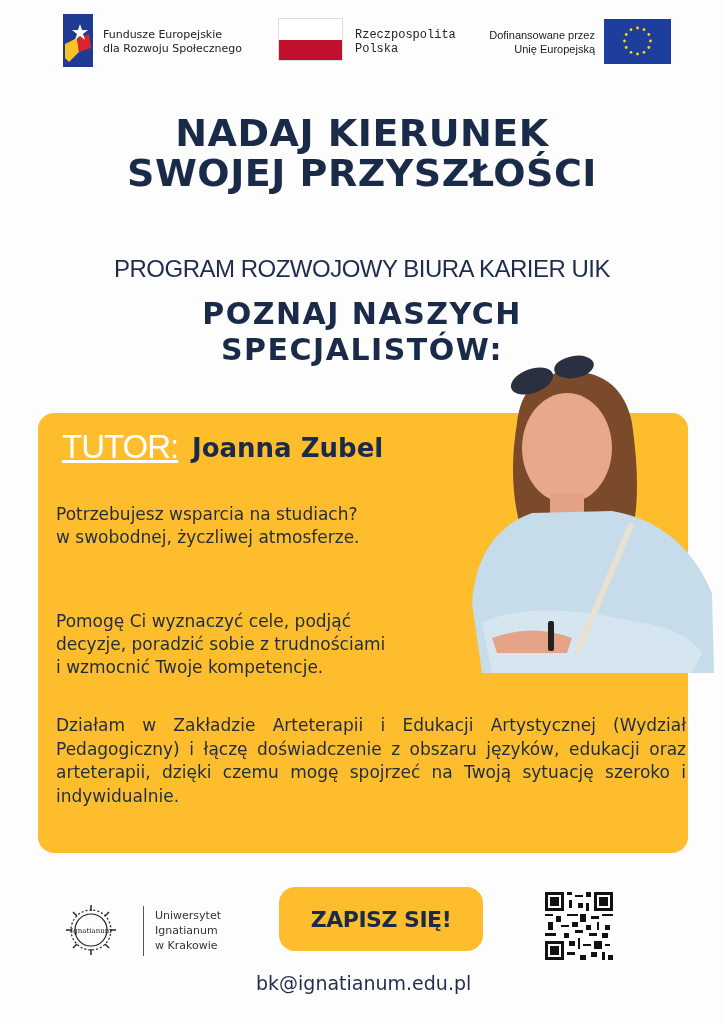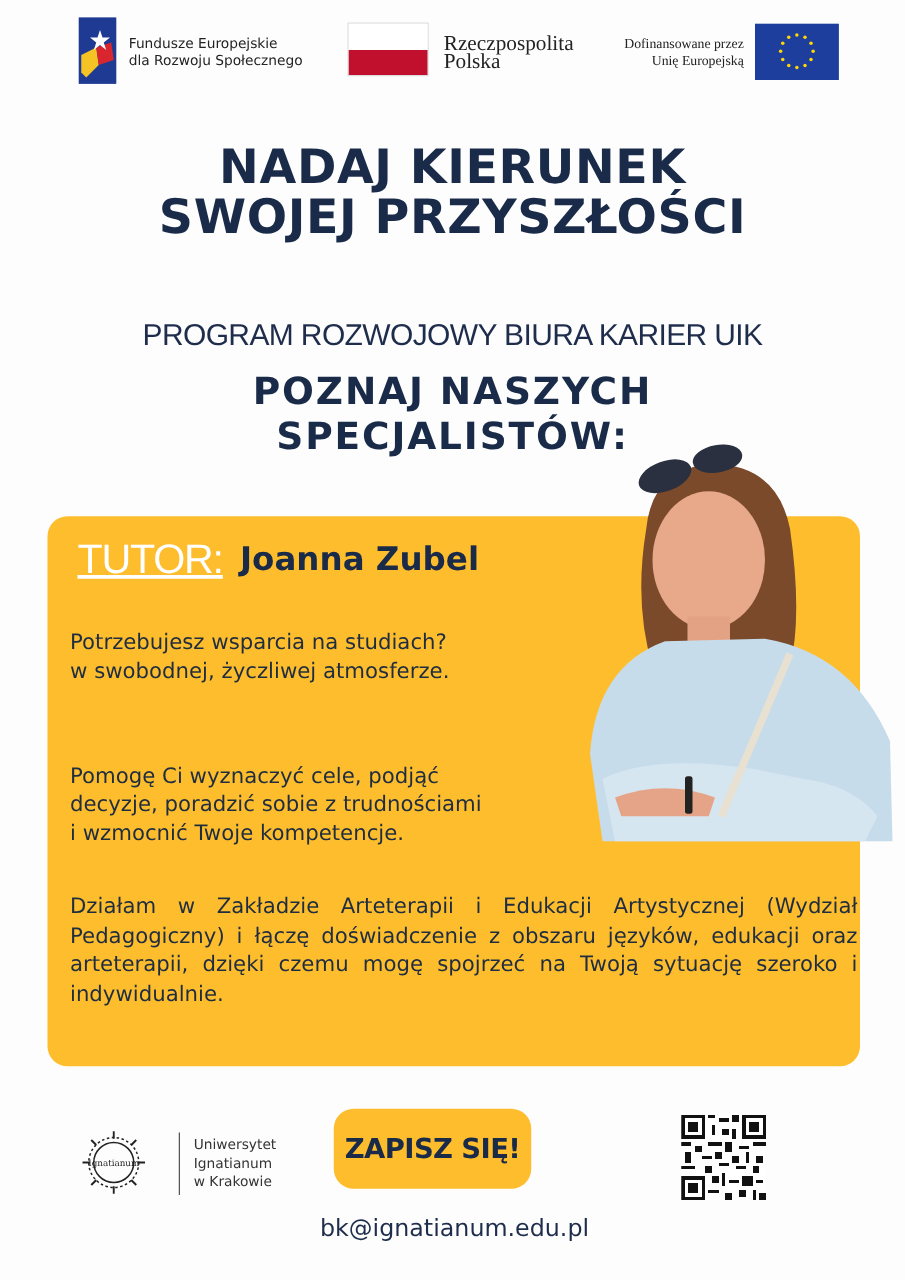--- a/index.html
+++ b/index.html
@@ -11,22 +11,22 @@
       color: #1a2b4a;
     }
     .abs { position: absolute; }
 
     
     .fe-logo { left: 63px; top: 14px; width: 30px; height: 53px; background: #1f3a93; }
     .fe-text { left: 103px; top: 28px; font-family: "DejaVu Sans", sans-serif; font-size: 11px; line-height: 14px; color: #222; }
     .pl-flag { left: 278px; top: 18px; width: 65px; height: 43px; border: 1px solid #ddd; box-sizing: border-box; }
     .pl-flag .w { height: 50%; background: #fff; }
     .pl-flag .r { height: 50%; background: #c0102e; }
-    .pl-text { left: 355px; top: 28px; font-family: Liberation Serif, serif; font-size: 17px; line-height: 14px; color: #222; }
-    .eu-text { left: 455px; top: 28px; width: 140px; text-align: right; font-family: Liberation Serif, serif; font-size: 11px; line-height: 14px; color: #222; }
+    .pl-text { left: 355px; top: 28px; font-family: Liberation Mono, monospace; font-size: 12px; line-height: 14px; color: #222; }
+    .eu-text { left: 455px; top: 28px; width: 140px; text-align: right; font-family: Liberation Sans, sans-serif; font-size: 11px; line-height: 14px; color: #222; }
     .eu-flag { left: 604px; top: 19px; width: 67px; height: 45px; background: #1e3e9e; }
 
     
     .title {
       left: 0; top: 113px; width: 724px; text-align: center;
       font-family: "DejaVu Sans", sans-serif; font-weight: bold;
       font-size: 38px; line-height: 40px; color: #192b48; letter-spacing: 0.5px;
     }
     .subtitle {
       left: 0; top: 255px; width: 724px; text-align: center;
@@ -58,21 +58,21 @@
     .p3 { top: 714px; width: 630px; text-align: justify; text-align-last: left; font-size: 17px; line-height: 23.5px; }
 
     
     .photo { left: 462px; top: 353px; width: 255px; height: 330px; }
 
     
     .ui-logo { left: 64px; top: 903px; width: 54px; height: 54px; }
     .ui-divider { left: 143px; top: 906px; width: 1px; height: 50px; background: #555; }
     .ui-text { left: 155px; top: 908px; font-family: "DejaVu Sans", sans-serif; font-size: 11px; line-height: 15px; color: #333; }
     .cta {
-      left: 267px; top: 887px; width: 158px; height: 64px;
+      left: 279px; top: 887px; width: 204px; height: 64px;
       background: #febd2c; border-radius: 16px; border: none;
       font-family: "DejaVu Sans", sans-serif; font-weight: bold; font-size: 22px;
       color: #192b48; letter-spacing: -0.5px; cursor: pointer;
       display: flex; align-items: center; justify-content: center;
     }
     .qr { left: 545px; top: 892px; width: 68px; height: 68px; }
     .email {
       left: 256px; top: 972px; font-family: "DejaVu Sans", sans-serif;
       font-size: 19px; color: #1f2d4d; text-decoration: none;
     }

